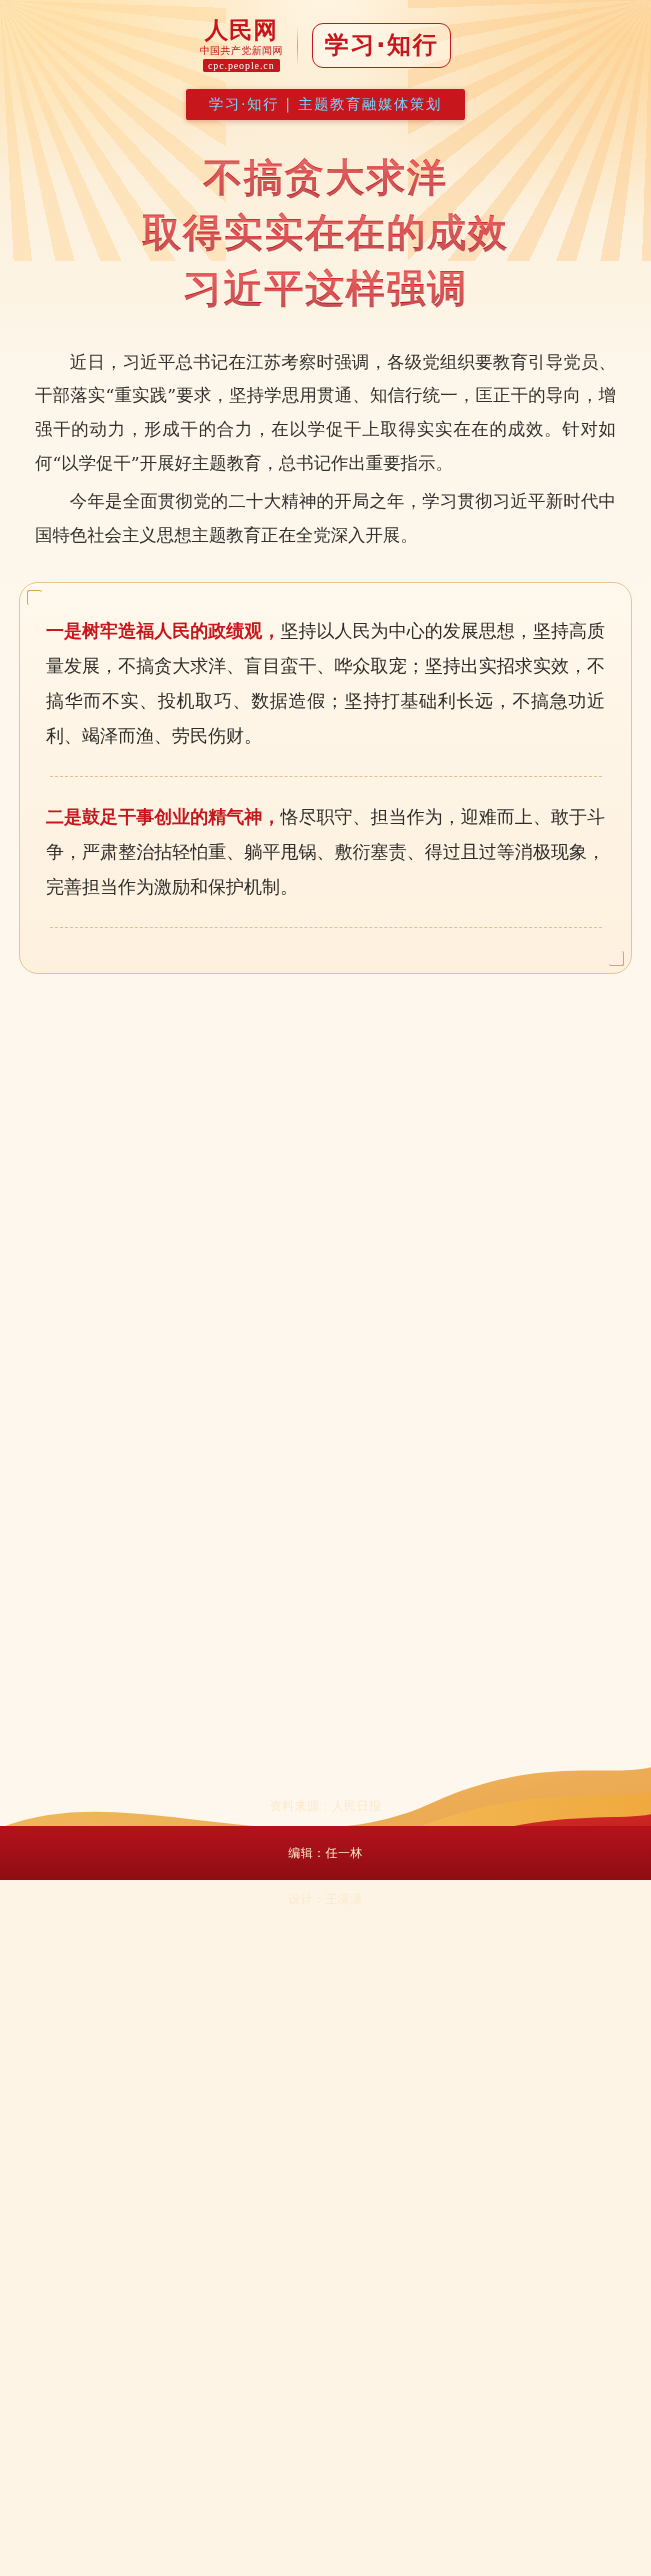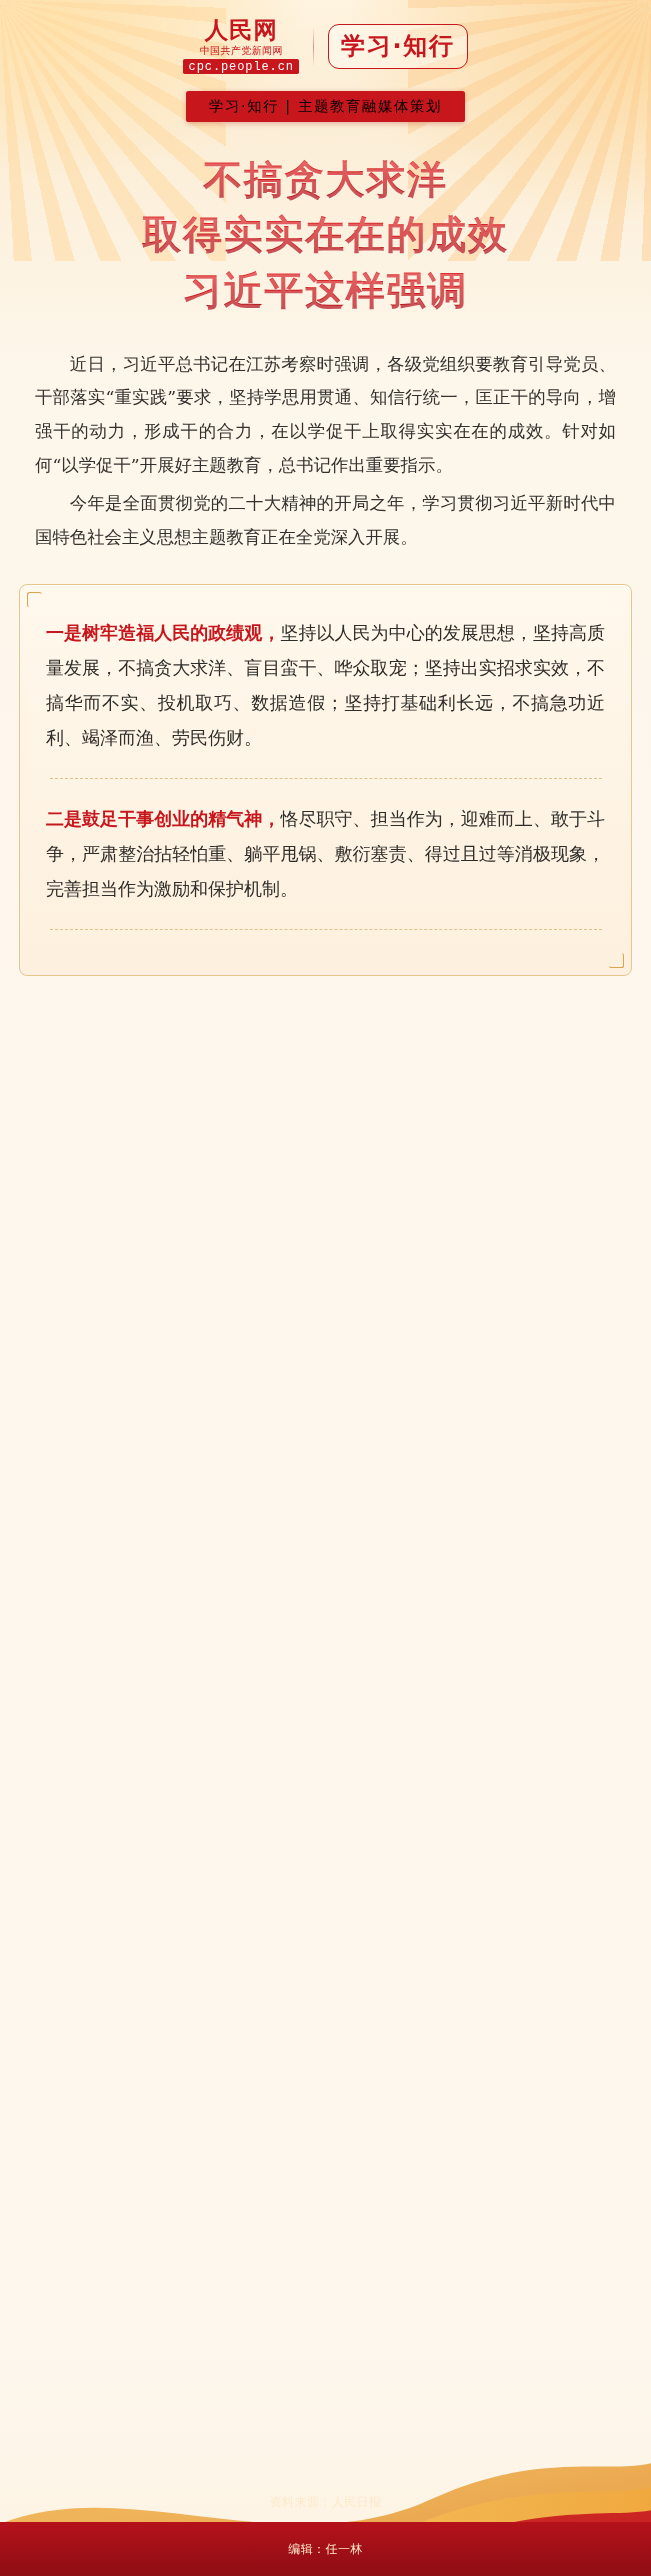--- a/index.html
+++ b/index.html
@@ -8,21 +8,21 @@
     height: 2576px;
     font-family: "Liberation Sans", sans-serif;
   }
   body {
     background: #fdf4e6;
     position: relative;
     overflow: hidden;
   }
   .page {
     width: 651px;
-    height: 2576px;
+    height: 1880px;
     position: relative;
     background:
       linear-gradient(180deg, #fbe6c6 0%, #fcefd9 156px, #fdf6ea 365px, #fdf7ee 869px, #fdf7ee 2345px, #fdf3e2 2576px);
   }
   
   .top-glow {
     position: absolute;
     top: 0; left: 0; right: 0; height: 400px;
     background:
       radial-gradient(ellipse 365px 226px at 8% 6%, rgba(255,226,170,0.95) 0%, rgba(255,226,170,0) 70%),
@@ -70,25 +70,25 @@
     color: #c8161d;
     font-size: 10px;
     margin-top: 3.5px;
     letter-spacing: 0.4px;
     font-family: "DejaVu Sans", sans-serif;
   }
   .logo-people .lp-url {
     margin-top: 3.5px;
     background: #c8161d;
     color: #fff;
-    font-size: 12px;
+    font-size: 10px;
     padding: 1.3px 5.2px;
     border-radius: 1.7px;
     letter-spacing: 0.9px;
-    font-family: Liberation Mono, monospace;
+    font-family: Liberation Serif, serif;
   }
   .divider-v {
     width: 0.9px;
     height: 40px;
     background: linear-gradient(180deg, rgba(200,22,29,0) 0%, rgba(200,22,29,0.45) 50%, rgba(200,22,29,0) 100%);
   }
   .logo-study {
     position: relative;
     display: inline-block;
     padding: 4.3px 12px 6px;
@@ -104,21 +104,21 @@
 
   .subbar-wrap {
     display: flex;
     justify-content: center;
     margin-top: 17.4px;
     position: relative;
     z-index: 3;
   }
   .subbar {
     background: #c8161d;
-    color: #000000;
+    color: #7dd3fc;
     font-size: 14.3px;
     letter-spacing: 1.7px;
     padding: 6px 22.6px;
     border-radius: 2.6px;
     font-family: "DejaVu Sans", sans-serif;
     box-shadow: 0 1.7px 5.2px rgba(160,20,20,0.25);
   }
 
   
   .title-block {
@@ -153,21 +153,21 @@
     color: #33312e;
     text-indent: 2em;
     text-align: justify;
   }
   .intro p + p { margin-top: 3.5px; }
 
   
   .card {
     margin: 29.5px 19px 0;
     border: 0.9px solid #e8c58e;
-    border-radius: 8px;
+    border-radius: 19px;
     background: linear-gradient(180deg, #fff8ec 0%, #fdf0de 100%);
     padding: 29.5px 26px 22.6px;
     position: relative;
     z-index: 3;
     box-shadow: 0 0.9px 0 rgba(255,255,255,0.8) inset;
   }
   .card::before, .card::after {
     content: "";
     position: absolute;
     width: 14px; height: 14px;

